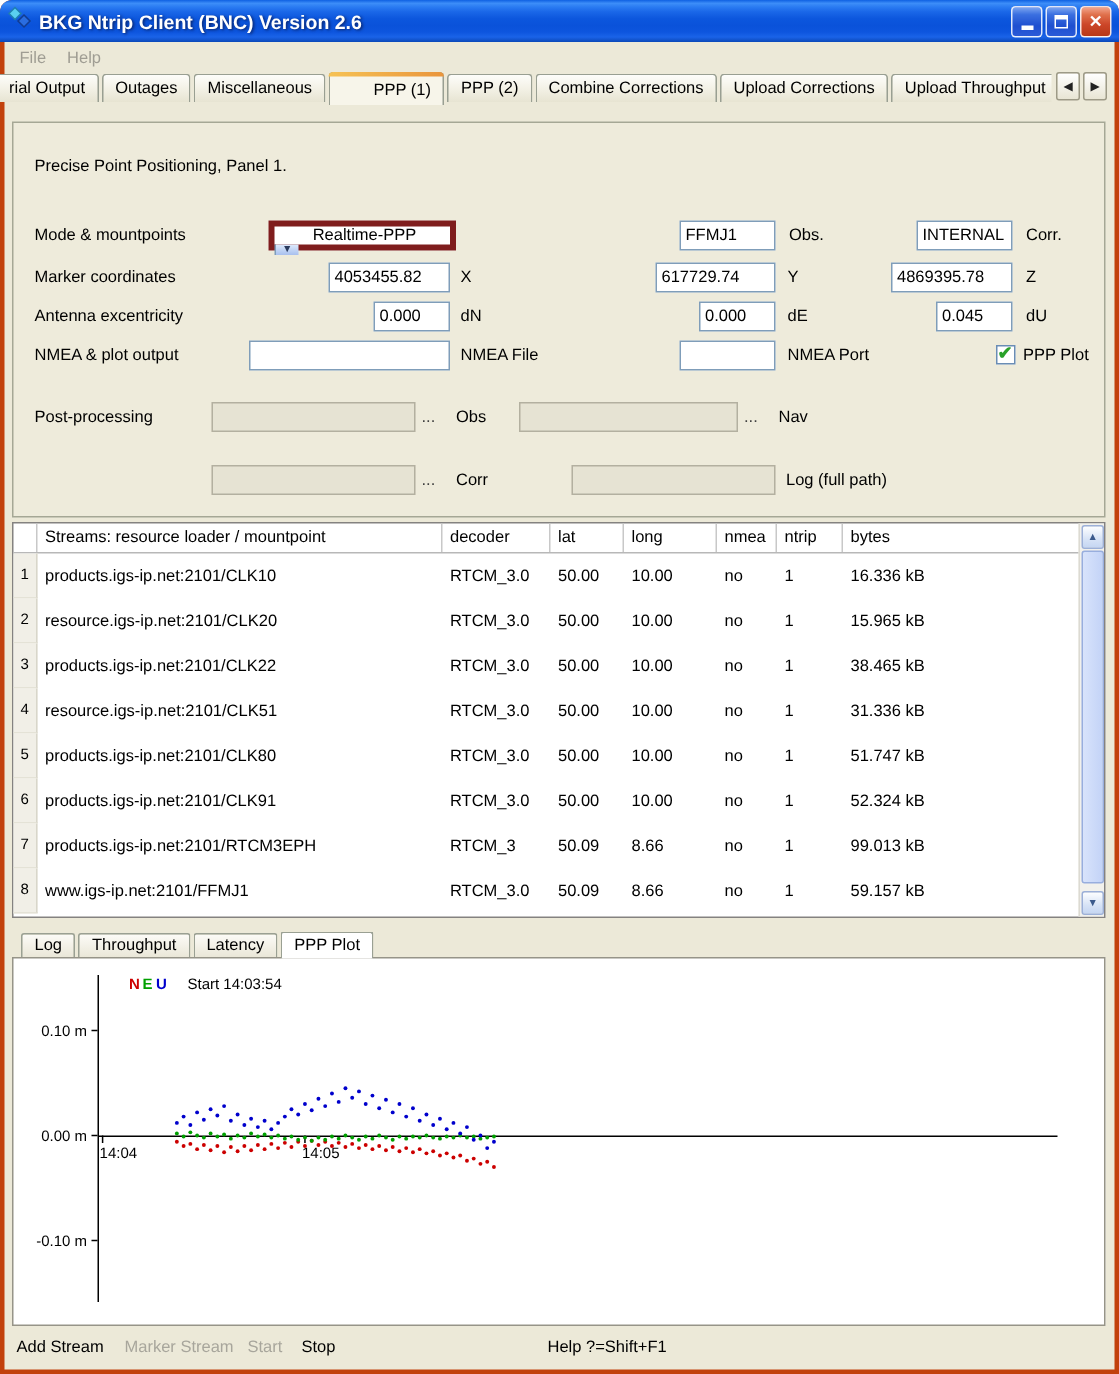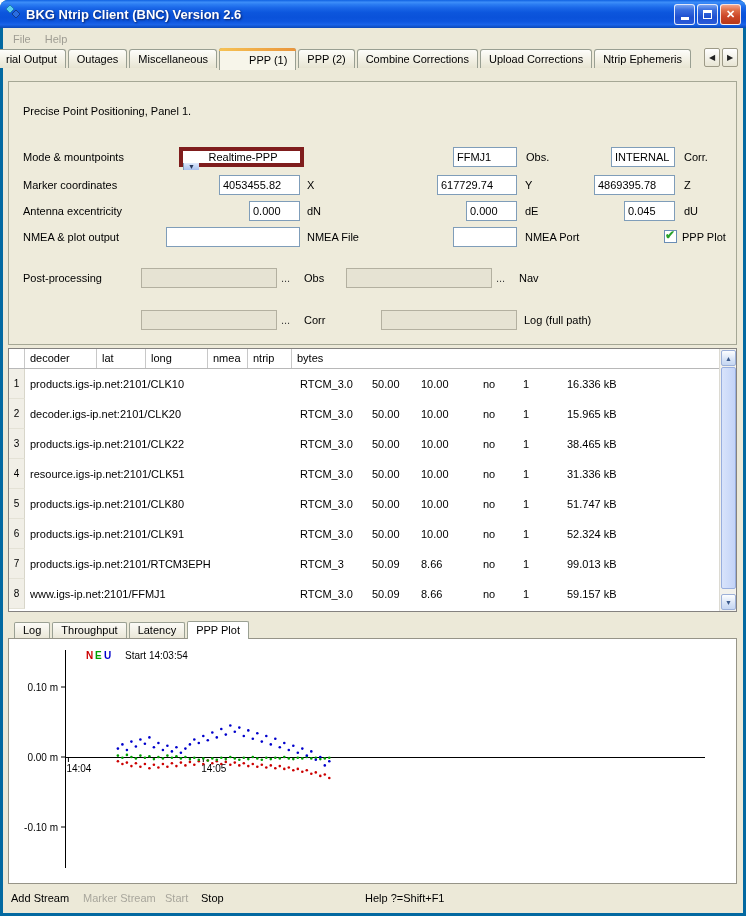--- a/index.html
+++ b/index.html
@@ -1,17 +1,17 @@
 <!DOCTYPE html>
 <html><head>
 <meta charset="utf-8">
 <style>
   * { margin:0; padding:0; box-sizing:border-box; }
   body { background:#fff; font-family:"Liberation Sans", sans-serif; }
-  .window { position:relative; width:746px; height:916px; background:#0369a1;
+  .window { position:relative; width:746px; height:916px; background:#c2410c;
             border-radius:8px 8px 0 0; overflow:hidden; }
   
   .titlebar { position:absolute; top:0; left:0; right:0; height:28px; display:flex; align-items:center;
     padding:0 5px; background:linear-gradient(180deg,#0f61e2 0%,#3d8ef8 8%,#2b7cf2 16%,#1a67e8 28%,#0c56dd 45%,#0a52da 62%,#0d55de 76%,#1a63e8 88%,#0b48b8 100%); }
   .title-text { color:#fff; font-weight:bold; font-size:13px; margin-left:5px; flex:1;
     white-space:nowrap; text-shadow:1px 1px 2px rgba(10,30,90,.9); }
   .win-buttons { display:flex; gap:2px; }
   .wbtn { width:21px; height:21px; border-radius:3px; border:1px solid rgba(255,255,255,.85);
     display:flex; align-items:center; justify-content:center; color:#fff; }
   .wbtn.minb,.wbtn.maxb { background:linear-gradient(180deg,#7ba4f0 0%,#3a6fe0 25%,#1e4fd0 65%,#2a5ad8 100%); }
@@ -110,21 +110,21 @@
     </div>
 
     <div class="tabbar">
       <div class="tab clipped">rial Output</div>
         <div class="tab">Outages</div>
         <div class="tab">Miscellaneous</div>
         <div class="tab selected">PPP (1)</div>
         <div class="tab">PPP (2)</div>
         <div class="tab">Combine Corrections</div>
         <div class="tab">Upload Corrections</div>
-        <div class="tab">Ntrip Ephemeris</div>
+        <div class="tab">Upload Throughput</div>
         <div class="tab-arrows">
         <span class="arrow-btn">◀</span>
         <span class="arrow-btn">▶</span>
       </div>
     </div>
 
     <div class="panel">
       <span class="heading">Precise Point Positioning, Panel 1.</span>
 
       <span class="row-label" style="left:14px;top:69px">Mode &amp; mountpoints</span>
@@ -172,41 +172,42 @@
       <input class="field dis" disabled="" style="left: 132px; top: 228px; width: 136px;" value="">
       <span class="dots" style="left:272px;top:232px">...</span>
       <span class="flabel" style="left:295px;top:232px">Corr</span>
       <input class="field dis" disabled="" style="left: 372px; top: 228px; width: 136px;" value="">
       <span class="flabel" style="left:515px;top:232px">Log (full path)</span>
     </div>
 
     <div class="streams">
       <div class="thead">
         <div class="th c-num"></div>
+        <div class="th c-mount">Streams:   resource loader / mountpoint</div>
         <div class="th c-decoder">decoder</div>
         <div class="th c-lat">lat</div>
         <div class="th c-long">long</div>
         <div class="th c-nmea">nmea</div>
         <div class="th c-ntrip">ntrip</div>
         <div class="th c-bytes">bytes</div>
       </div>
       <div>
           <div class="trow">
             <div class="tcell c-num">1</div>
             <div class="tcell c-mount">products.igs-ip.net:2101/CLK10</div>
             <div class="tcell c-decoder">RTCM_3.0</div>
             <div class="tcell c-lat">50.00</div>
             <div class="tcell c-long">10.00</div>
             <div class="tcell c-nmea">no</div>
             <div class="tcell c-ntrip">1</div>
             <div class="tcell c-bytes">16.336 kB</div>
           </div>
           <div class="trow">
             <div class="tcell c-num">2</div>
-            <div class="tcell c-mount">decoder.igs-ip.net:2101/CLK20</div>
+            <div class="tcell c-mount">resource.igs-ip.net:2101/CLK20</div>
             <div class="tcell c-decoder">RTCM_3.0</div>
             <div class="tcell c-lat">50.00</div>
             <div class="tcell c-long">10.00</div>
             <div class="tcell c-nmea">no</div>
             <div class="tcell c-ntrip">1</div>
             <div class="tcell c-bytes">15.965 kB</div>
           </div>
           <div class="trow">
             <div class="tcell c-num">3</div>
             <div class="tcell c-mount">products.igs-ip.net:2101/CLK22</div>

